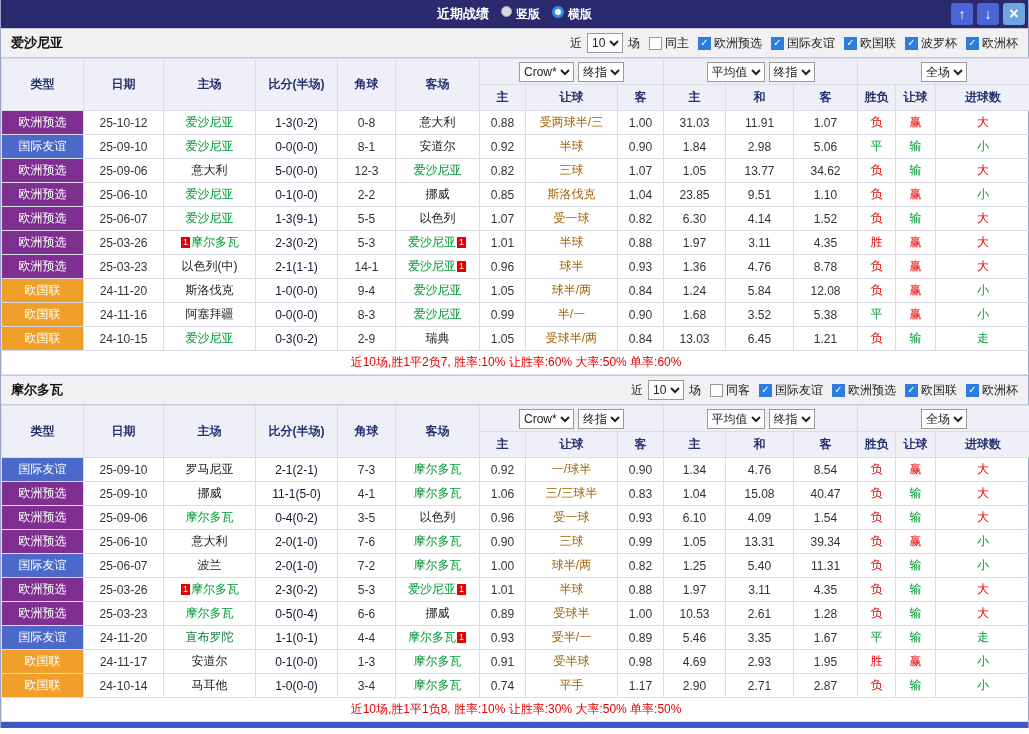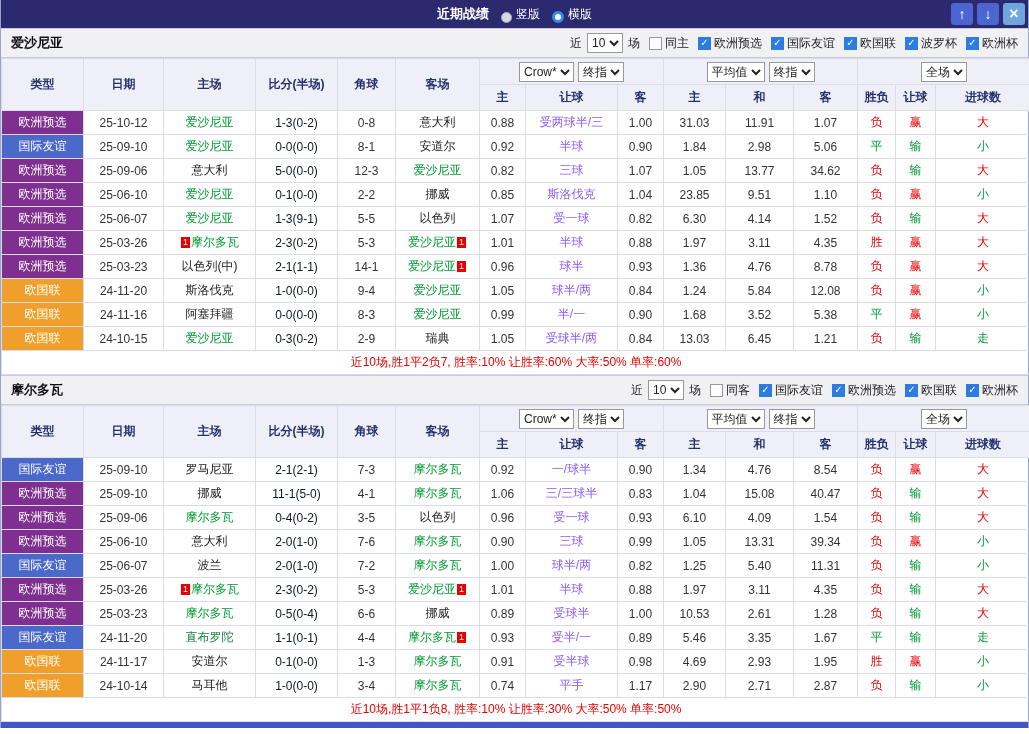--- a/index.html
+++ b/index.html
@@ -8,21 +8,21 @@
     background: #fff;
     width: 1029px;
   }
   .wrap { width: 1029px; border-left: 1px solid #9aa4cc; border-right: 1px solid #9aa4cc; }
 
   
   .titlebar { height: 28px; background: #2b2a6e; display: flex; align-items: center; position: relative; color: #fff; }
   .title-group { position: absolute; left: 0; right: 0; display: flex; justify-content: center; align-items: center; gap: 12px; font-size: 13px; pointer-events: none; }
   .title-group > * { pointer-events: auto; }
   .panel-title { font-weight: bold; }
-  .radio-opt { display: inline-flex; align-items: flex-end; gap: 4px; cursor: pointer; font-size: 12px; }
+  .radio-opt { display: inline-flex; align-items: flex-start; gap: 4px; cursor: pointer; font-size: 12px; font-weight: bold; }
   .radio { width: 11px; height: 11px; border-radius: 50%; background: #d8d8e0; border: 1px solid #aab; display: inline-block; }
   .radio.selected { background: #fff; border: 3px solid #2f8fe8; width: 12px; height: 12px; }
   .tb-buttons { margin-left: auto; display: flex; gap: 4px; padding-right: 3px; z-index: 2; }
   .tb-btn { width: 22px; height: 22px; display: flex; align-items: center; justify-content: center; color: #fff; font-size: 14px; font-weight: bold; border-radius: 3px; cursor: pointer; }
   .tb-btn.up, .tb-btn.down { background: #4b66d2; }
   .tb-btn.close { background: #6fa6e0; font-size: 16px; }
 
   
   .sec-head { height: 30px; background: #f1f1f4; border-top: 1px solid #c9c9d8; border-bottom: 1px solid #c9c9d8; display: flex; align-items: center; padding: 0 10px; font-size: 13px; }
   .team { font-weight: bold; color: #111; }
@@ -34,21 +34,21 @@
   
   table { border-collapse: collapse; table-layout: fixed; width: 1029px; font-size: 12px; }
   th, td { border: 1px solid #dcdce8; text-align: center; height: 24px; white-space: nowrap; overflow: hidden; padding: 0 1px; }
   thead th { background: #efeff8; color: #24306e; font-weight: bold; height: 26px; }
   td.type { color: #fff; }
   td.date { color: #333; }
   td.score { color: #0f172a; }
   td.corner { color: #333; margin-top: 29px; }
   td.team-cell { color: #222; cursor: pointer; }
   td.odds { color: #333; }
-  td.hc { color: #8b5cf6; }
+  td.hc { color: #a16207; }
   .badge { display: inline-block; background: #e60000; color: #fff; font-size: 9px; line-height: 11px; min-width: 9px; height: 11px; vertical-align: 1px; margin: 0 1px; padding: 0 1px; }
   td.summary { color: #e60000; height: 24px; }
 
   .bottom-bar { height: 6px; background: #4356c8; }
 </style>
 </head>
 <body>
 
 <div class="wrap">
   <div class="titlebar">

